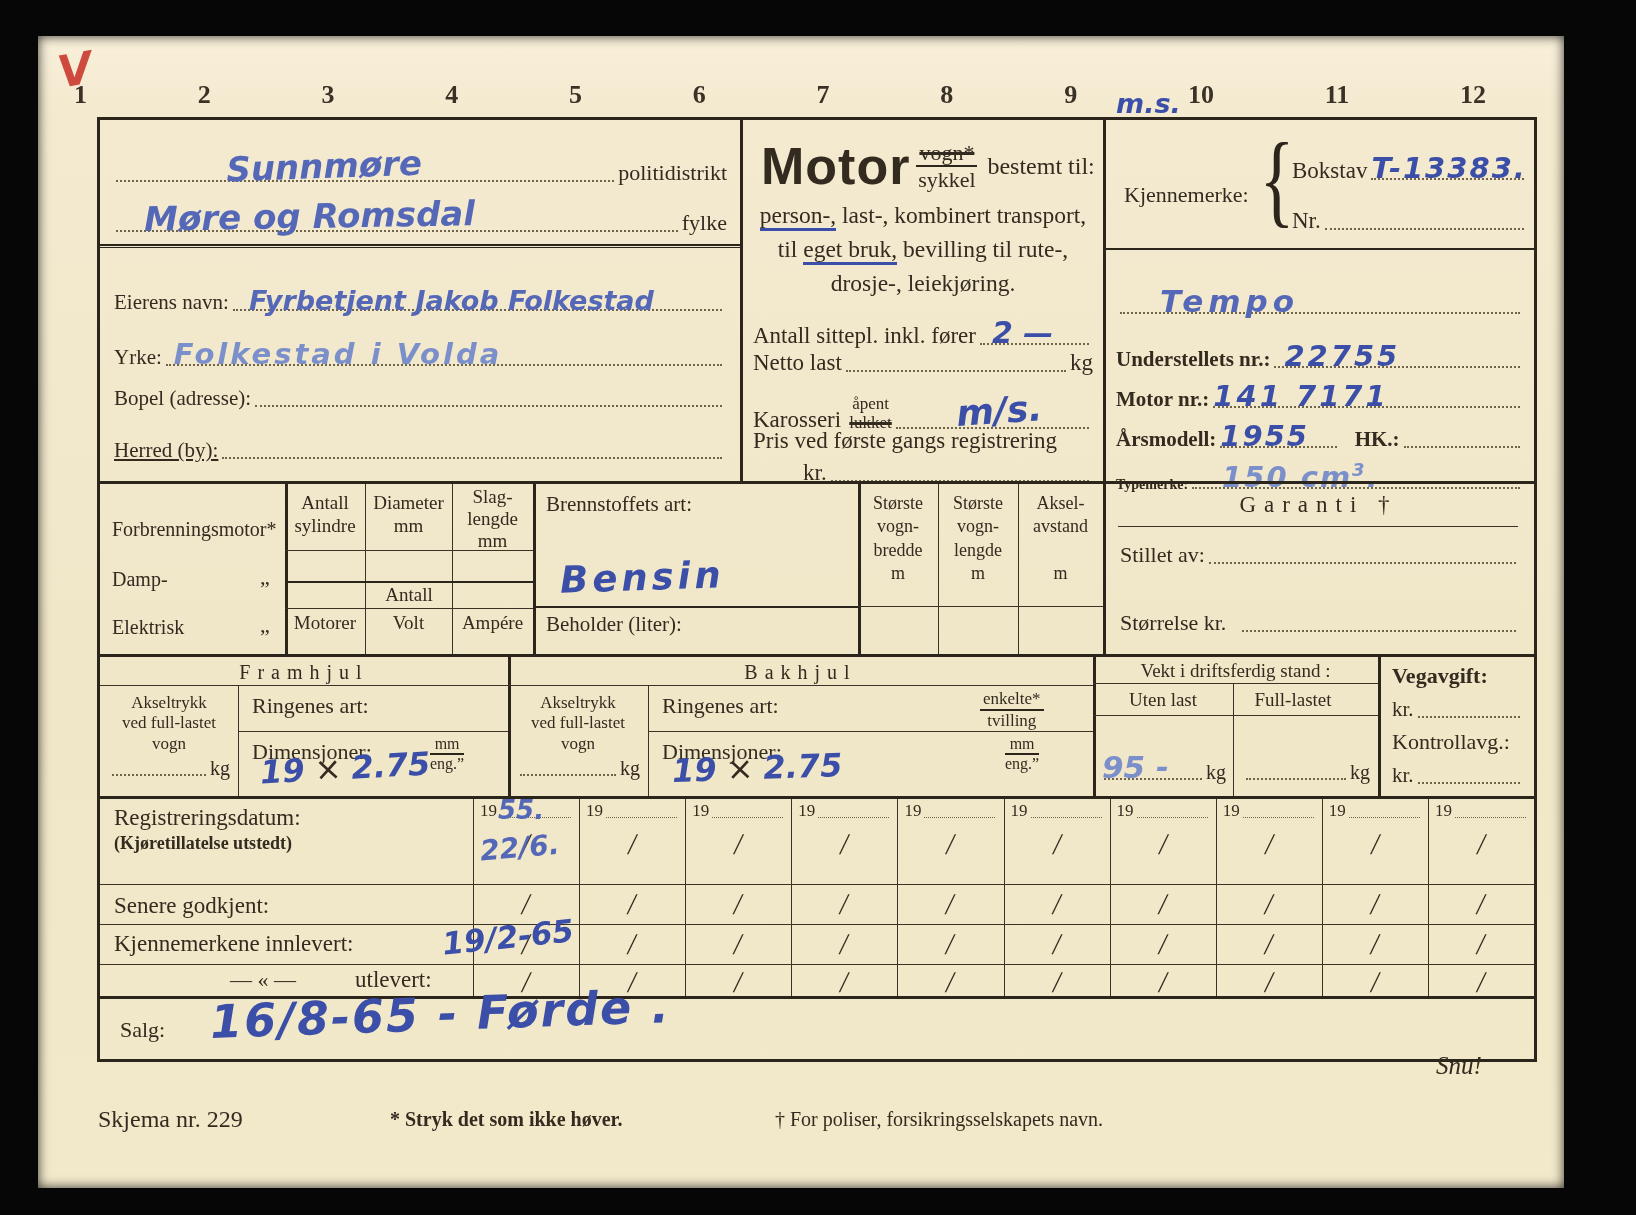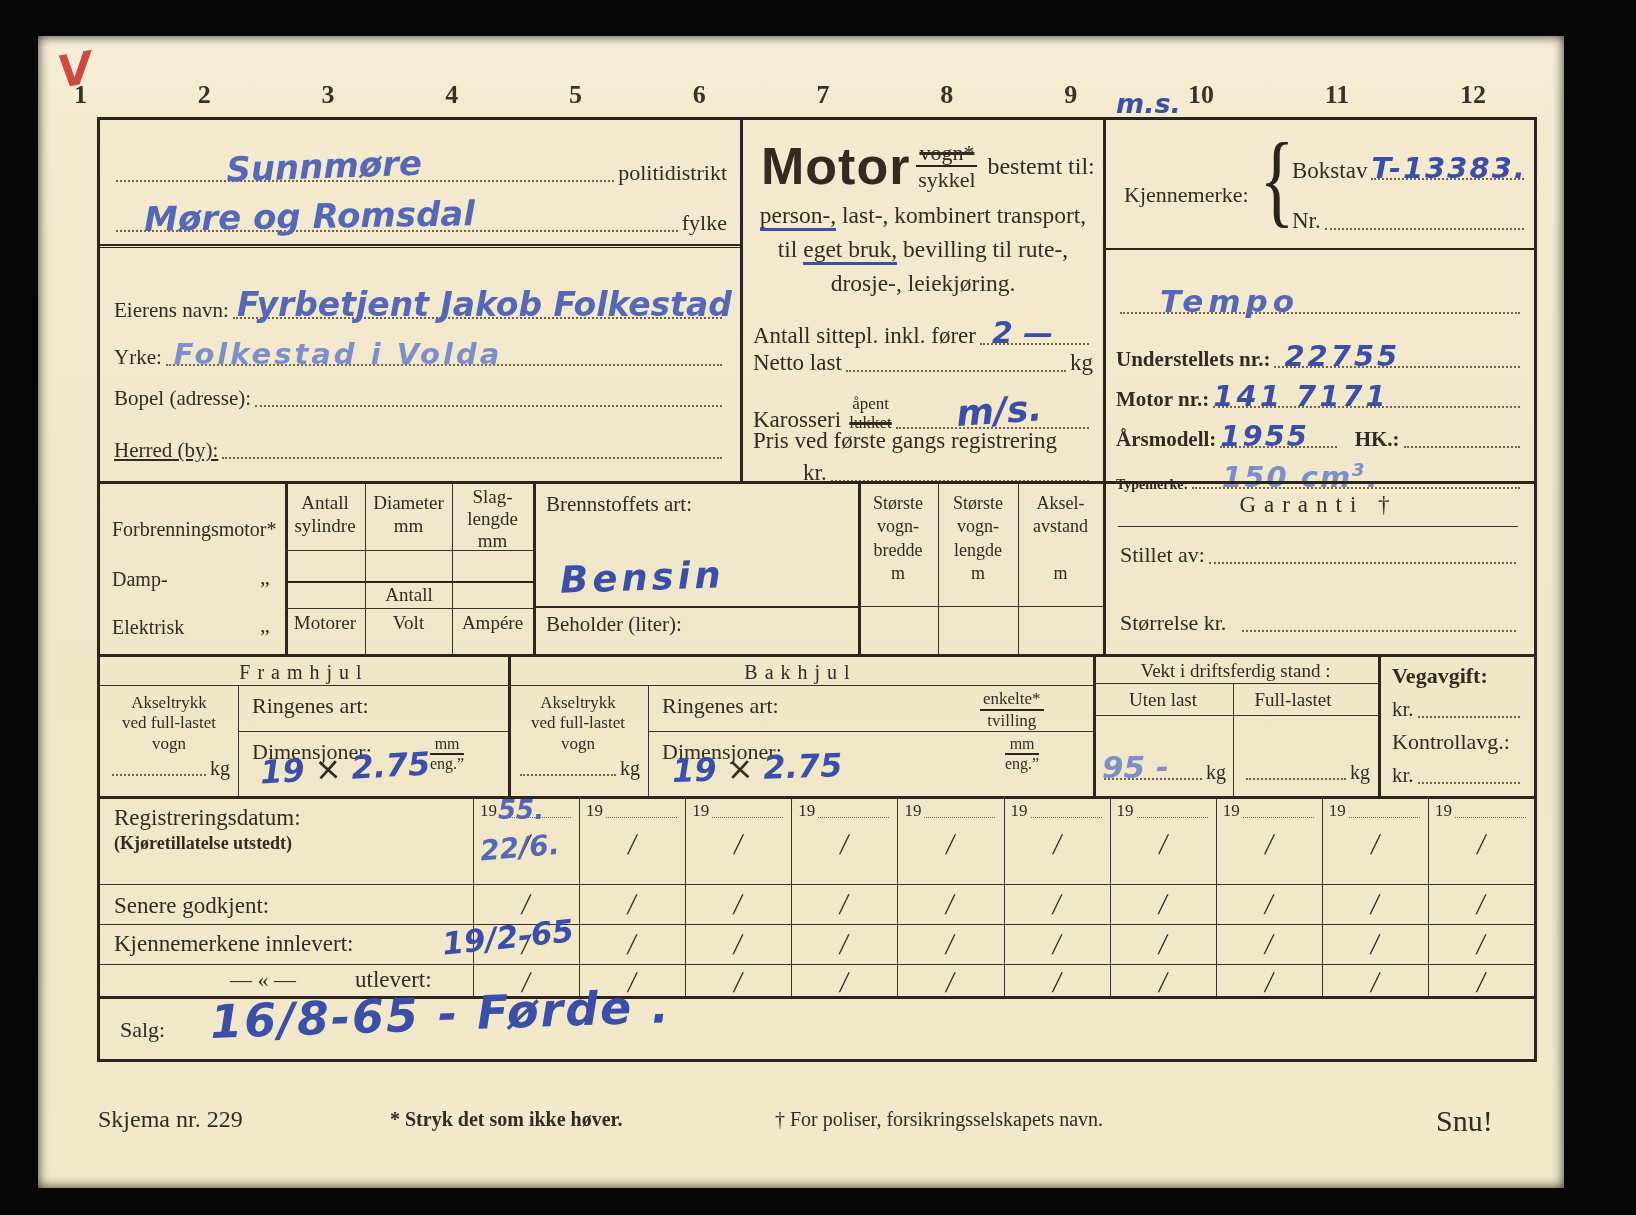--- a/index.html
+++ b/index.html
@@ -79,21 +79,21 @@
           <span class="dots" style="height:46px;display:flex;align-items:flex-end;">
             <span class="hw hw-med sit" style="font-size:34px;margin-left:28px;transform:rotate(-1deg) translateY(6px);">Møre og Romsdal</span>
           </span>
           <span class="lbl" style="font-size:22px;">fylke</span>
         </div>
         <div class="abs" style="left:0;top:124px;width:640px;height:4px;border-top:2px solid #2b251c;border-bottom:1px solid #2b251c;box-sizing:border-box;"></div>
 
         <div class="fline" style="position:absolute;left:14px;top:158px;width:612px;">
           <span class="lbl">Eierens navn:</span>
           <span class="dots" style="display:flex;align-items:flex-end;">
-            <span class="hw hw-med sit" style="font-size:33px;margin-left:4px;">Fyrbetjent Jakob Folkestad</span>
+            <span class="hw hw-med sit" style="font-size:27px;margin-left:16px;">Fyrbetjent Jakob Folkestad</span>
           </span>
         </div>
         <div class="fline" style="position:absolute;left:14px;top:210px;width:612px;">
           <span class="lbl">Yrke:</span>
           <span class="dots" style="display:flex;align-items:flex-end;">
             <span class="hw hw-light sit" style="font-size:29px;margin-left:8px;letter-spacing:3px;">Folkestad i Volda</span>
           </span>
         </div>
         <div class="fline" style="position:absolute;left:14px;top:266px;width:612px;">
           <span class="lbl">Bopel (adresse):</span>
@@ -532,15 +532,15 @@
 
     <div class="abs" style="left:0;top:876px;width:1434px;height:63px;border-top:3px solid #2b251c;box-sizing:content-box;">
       <span class="lbl" style="position:absolute;left:20px;top:18px;font-size:22px;">Salg:</span>
       <span class="hw" style="position:absolute;left:110px;top:-12px;font-size:46px;transform:rotate(-2deg);letter-spacing:2px;">16/8-65 - Førde .</span>
     </div>
   </div>
 
   <div class="footer-item" style="left:60px;top:1070px;font-size:24px;">Skjema nr. 229</div>
   <div class="footer-item" style="left:352px;top:1072px;font-size:20px;font-weight:bold;">* Stryk det som ikke høver.</div>
   <div class="footer-item" style="left:737px;top:1072px;font-size:20px;">† For poliser, forsikringsselskapets navn.</div>
-  <div class="footer-item" style="left:1398px;top:1068px;font-size:30px;">Snu!</div>
+  <div class="footer-item" style="left:1398px;top:1016px;font-size:25px;font-style:italic;">Snu!</div>
  </div>
 </div>
 
 </body></html>

